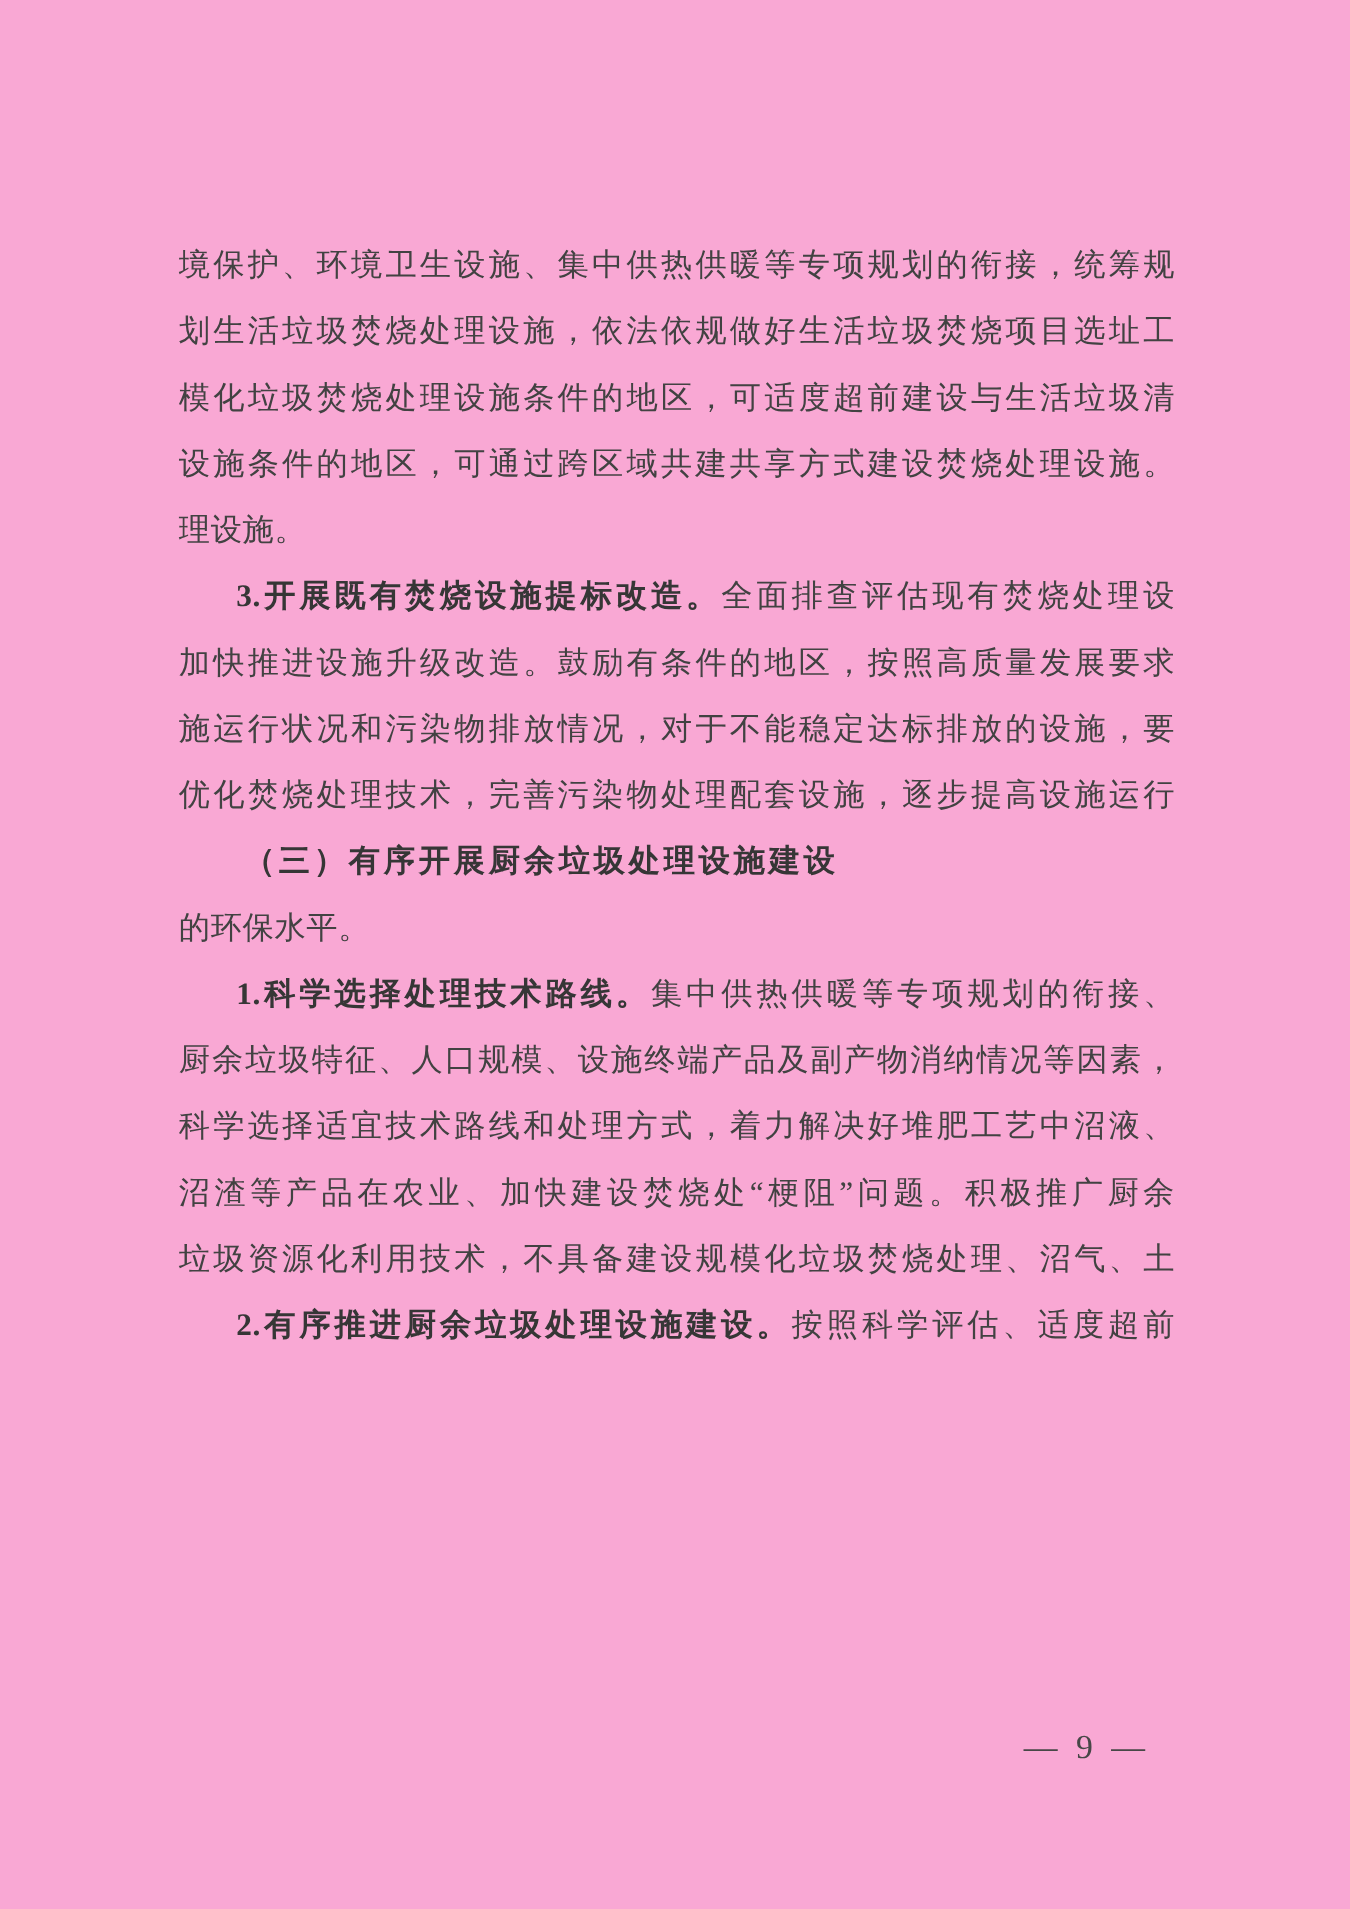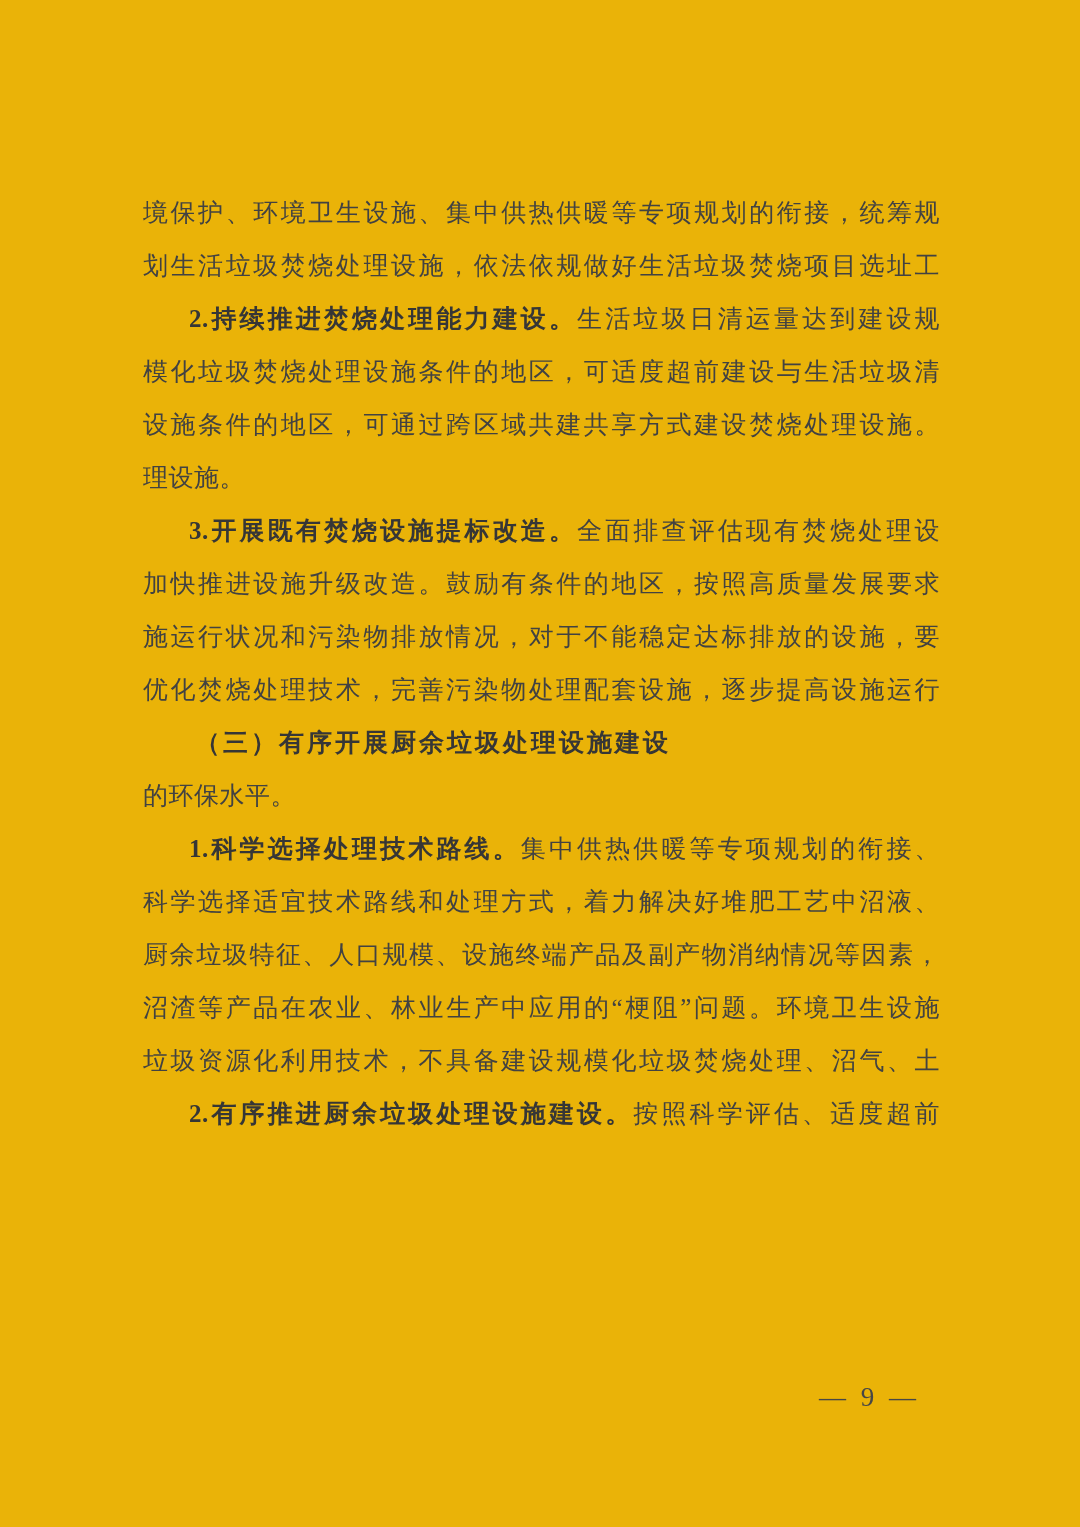--- a/index.html
+++ b/index.html
@@ -11,21 +11,21 @@
     height: 1527px;
     background: #fdfdfd;
     position: relative;
     overflow: hidden;
     font-family: "Liberation Serif", "DejaVu Serif", serif;
     color: #424242;
   }
   .page {
     position: absolute;
     inset: 0;
-    background: #eab308;
+    background: #f9a8d4;
   }
   .doc-body {
     position: absolute;
     left: 143px;
     top: 186px;
     width: 797px;
   }
   .line {
     height: 53px;
     line-height: 53px;
@@ -53,31 +53,30 @@
     line-height: 32px;
   }
 </style>
 </head>
 <body>
 
 <div class="page">
   <div class="doc-body">
       <div class="line fill"><span>境保护、环境卫生设施、集中供热供暖等专项规划的衔接，统筹规</span></div>
       <div class="line fill"><span>划生活垃圾焚烧处理设施，依法依规做好生活垃圾焚烧项目选址工</span></div>
-      <div class="line fill indent-num"><span class="bold">2.持续推进焚烧处理能力建设。</span><span>生活垃圾日清运量达到建设规</span></div>
       <div class="line fill"><span>模化垃圾焚烧处理设施条件的地区，可适度超前建设与生活垃圾清</span></div>
       <div class="line fill"><span>设施条件的地区，可通过跨区域共建共享方式建设焚烧处理设施。</span></div>
       <div class="line"><span>理设施。</span></div>
       <div class="line fill indent-num"><span class="bold">3.开展既有焚烧设施提标改造。</span><span>全面排查评估现有焚烧处理设</span></div>
       <div class="line fill"><span>加快推进设施升级改造。鼓励有条件的地区，按照高质量发展要求</span></div>
       <div class="line fill"><span>施运行状况和污染物排放情况，对于不能稳定达标排放的设施，要</span></div>
       <div class="line fill"><span>优化焚烧处理技术，完善污染物处理配套设施，逐步提高设施运行</span></div>
       <div class="line indent-wide heading"><span class="bold">（三）有序开展厨余垃圾处理设施建设</span></div>
       <div class="line"><span>的环保水平。</span></div>
       <div class="line fill indent-num"><span class="bold">1.科学选择处理技术路线。</span><span>集中供热供暖等专项规划的衔接、</span></div>
+      <div class="line fill"><span>厨余垃圾特征、人口规模、设施终端产品及副产物消纳情况等因素，</span></div>
       <div class="line fill"><span>科学选择适宜技术路线和处理方式，着力解决好堆肥工艺中沼液、</span></div>
-      <div class="line fill"><span>厨余垃圾特征、人口规模、设施终端产品及副产物消纳情况等因素，</span></div>
-      <div class="line fill"><span>沼渣等产品在农业、林业生产中应用的“梗阻”问题。环境卫生设施</span></div>
+      <div class="line fill"><span>沼渣等产品在农业、加快建设焚烧处“梗阻”问题。积极推广厨余</span></div>
       <div class="line fill"><span>垃圾资源化利用技术，不具备建设规模化垃圾焚烧处理、沼气、土</span></div>
       <div class="line fill indent-num"><span class="bold">2.有序推进厨余垃圾处理设施建设。</span><span>按照科学评估、适度超前</span></div>
     </div>
   <div class="page-number">— 9 —</div>
 </div>
 
 </body></html>

